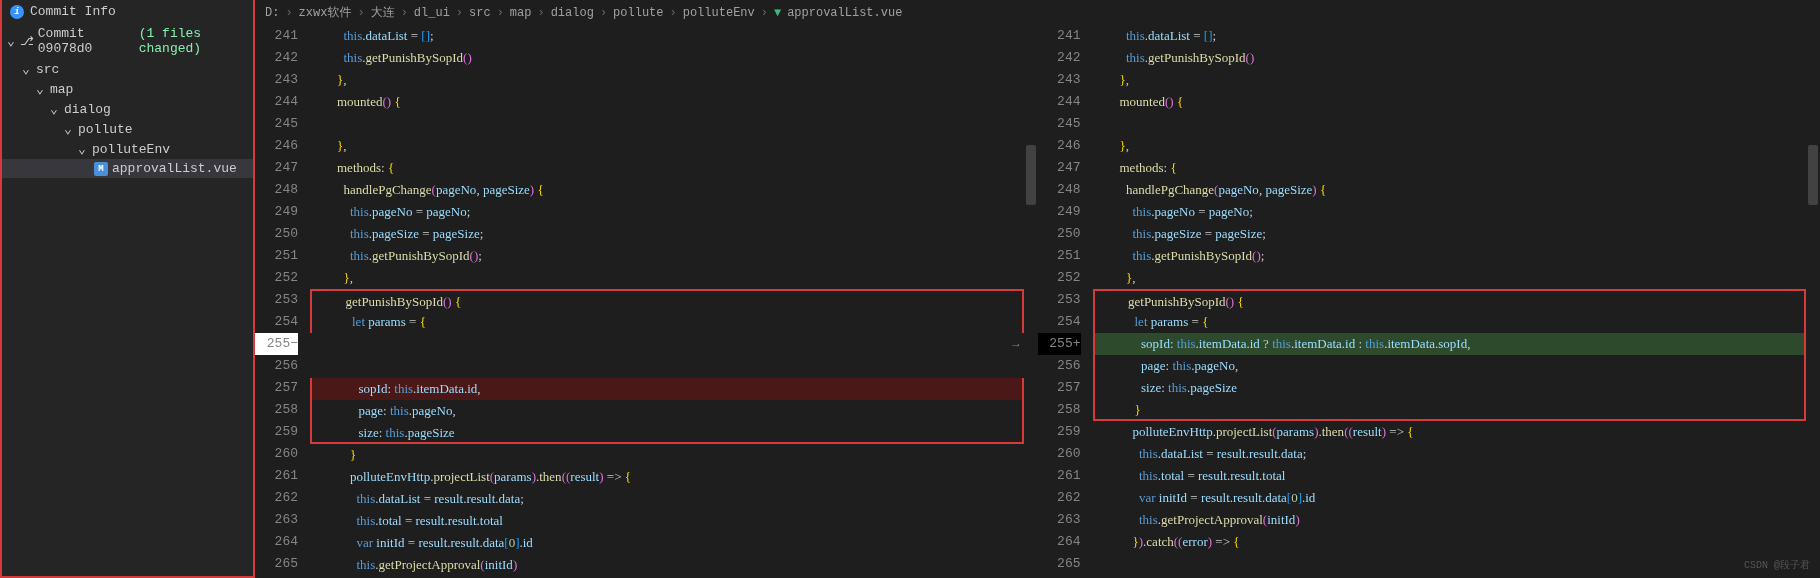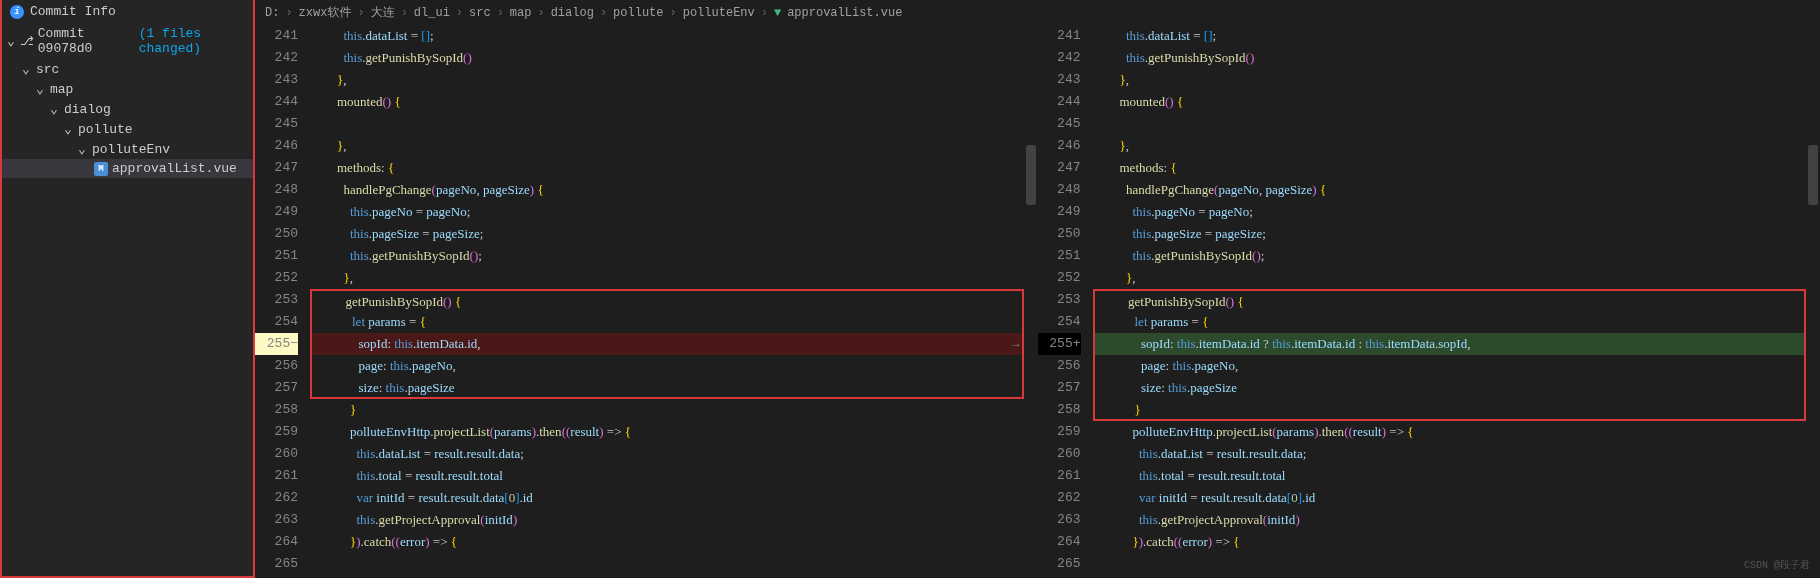--- a/index.html
+++ b/index.html
@@ -103,22 +103,22 @@
 }
 .code {
   flex: 1;
   font-size: 13px;
   line-height: 22px;
   white-space: pre;
   overflow: hidden;
 }
 .line { height: 22px; padding-left: 14px; font-family: Liberation Serif, serif; }
 .gut-line { height: 22px; }
-.removed-gutter { background: #fef9c3; }
-.removed-line { background: #4b1818; }
+.removed-gutter { background: #ffffff; }
+.removed-line { background: #4b1818; margin-top: 45px; }
 .added-gutter { background: #000000; }
 .added-line { background: #2d4a2d; }
 .kw { color: #569cd6; }
 .fn { color: #dcdcaa; }
 .prop { color: #9cdcfe; }
 .num { color: #b5cea8; }
 .paren { color: #da70d6; }
 .paren2 { color: #ffd700; }
 .paren3 { color: #179fff; }
 .this { color: #569cd6; }
@@ -153,21 +153,21 @@
 <div class="container">
   <div class="sidebar">
     <div class="sidebar-header">
       <span class="info-icon">i</span>
       <span>Commit Info</span>
     </div>
     <div class="commit-line">
       <span class="chevron">⌄</span>
       <span class="branch-icon">⎇</span>
       <span>Commit 09078d0</span>
-      <span style="margin-left:6px;color:#0ea5e9">(1 files changed)</span>
+      <span style="margin-left:6px;color:#86efac">(1 files changed)</span>
     </div>
     <div class="tree-item" style="padding-left:18px">
       <span class="chevron">⌄</span>
       <span>src</span>
     </div>
     <div class="tree-item" style="padding-left:32px">
       <span class="chevron">⌄</span>
       <span>map</span>
     </div>
     <div class="tree-item" style="padding-left:46px">

